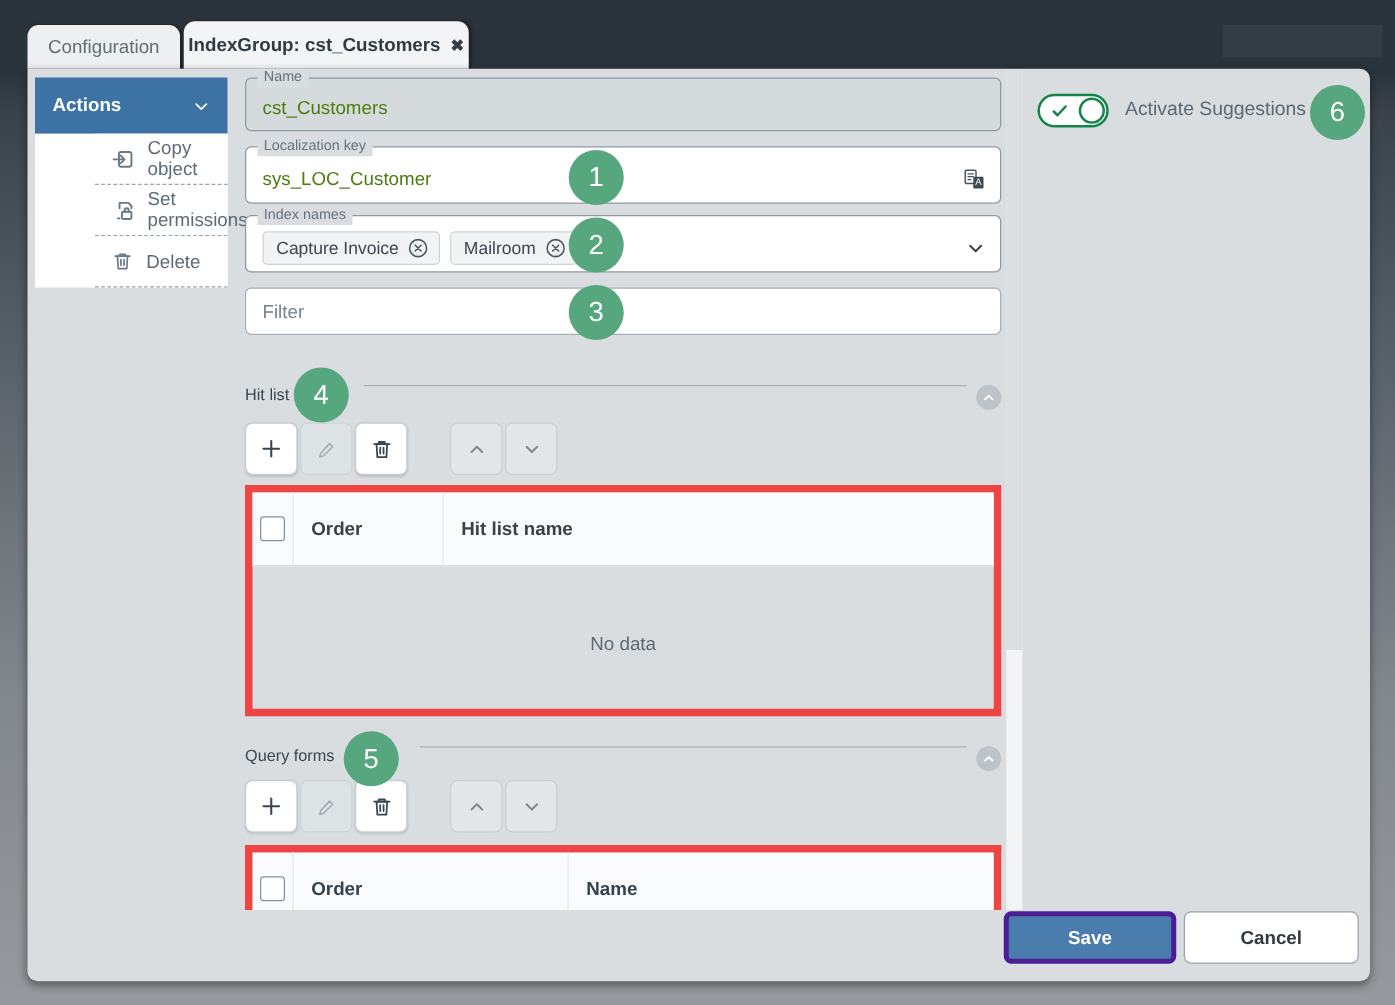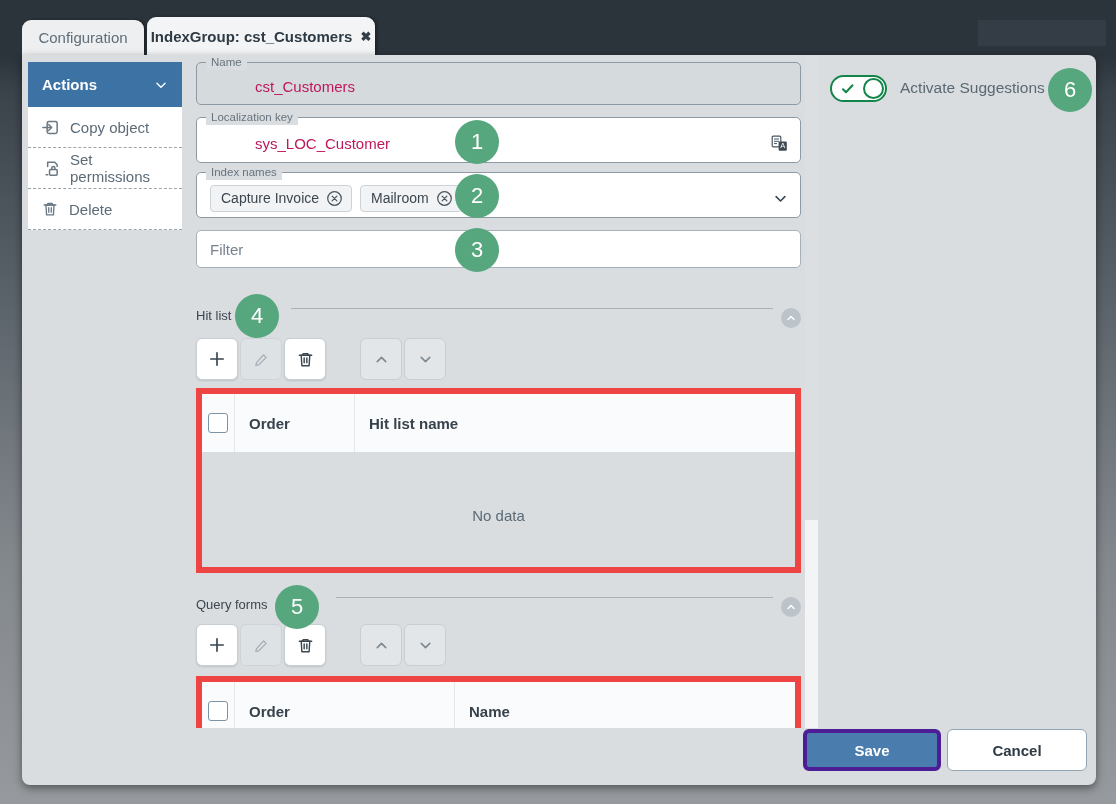--- a/index.html
+++ b/index.html
@@ -19,31 +19,31 @@
   .tab-close { font-size:13px; color:#333e47; cursor:pointer; line-height:1; }
 
   
   .panel { position:absolute; left:22px; top:55px; width:1074px; height:730px; background:#d9dde0;
     border-radius:0 8px 8px 8px; box-shadow:0 3px 8px rgba(0,0,0,.45); }
 
   
   .sidebar { position:absolute; left:6px; top:7px; width:154px; }
   .sidebar-header { height:45px; background:#3c72a4; color:#fff; font-size:15px; font-weight:700;
     display:flex; align-items:center; justify-content:space-between; padding:0 14px; cursor:pointer; }
-  .sidebar-items { background:#fff; }
+  .sidebar-items { background:#fff;padding-left:48px; }
   .sidebar-item { height:41px; display:flex; align-items:center; gap:10px; padding:0 13px;
     color:#5c6b77; font-size:15px; border-bottom:1px dashed #9aa4ac; cursor:pointer; background:#fff; }
   .sidebar-item svg { flex:0 0 auto; }
 
   
   .field { position:absolute; left:174px; width:605px; border:1.5px solid #8d99a3; border-radius:5px;
     background:#fff; display:flex; align-items:center; padding:6px 12px 0 13px; }
   .field .flabel { position:absolute; top:-8px; left:9px; background:#d9dde0; padding:0 5px;
     font-size:11.5px; color:#67747f; line-height:15px; }
-  .field .fvalue { font-size:15px; color:#be185d;margin-left:45px; }
+  .field .fvalue { font-size:15px; color:#4d7c0f; }
   .field-name { top:7px; height:43px; background:#d5dadd; }
   .field-loc { top:62px; height:46px; justify-content:space-between; }
   .field-index { top:117px; height:46px; gap:8px; }
   .field-filter { top:175px; height:38px; border:1px solid #a6b0b8; padding:0; }
   .field-filter input { width:100%; height:100%; border:none; outline:none; background:transparent;
     font-family:inherit; font-size:15px; color:#3f4a54; padding:0 13px; }
   .field-filter input::placeholder { color:#76828e; opacity:1; }
 
   .chip { display:flex; align-items:center; gap:7px; height:27px; padding:0 8px 0 10px;
     background:#f2f3f4; border:1px solid #cdd2d6; border-radius:4px; font-size:14px; color:#3c4650; cursor:pointer; }

